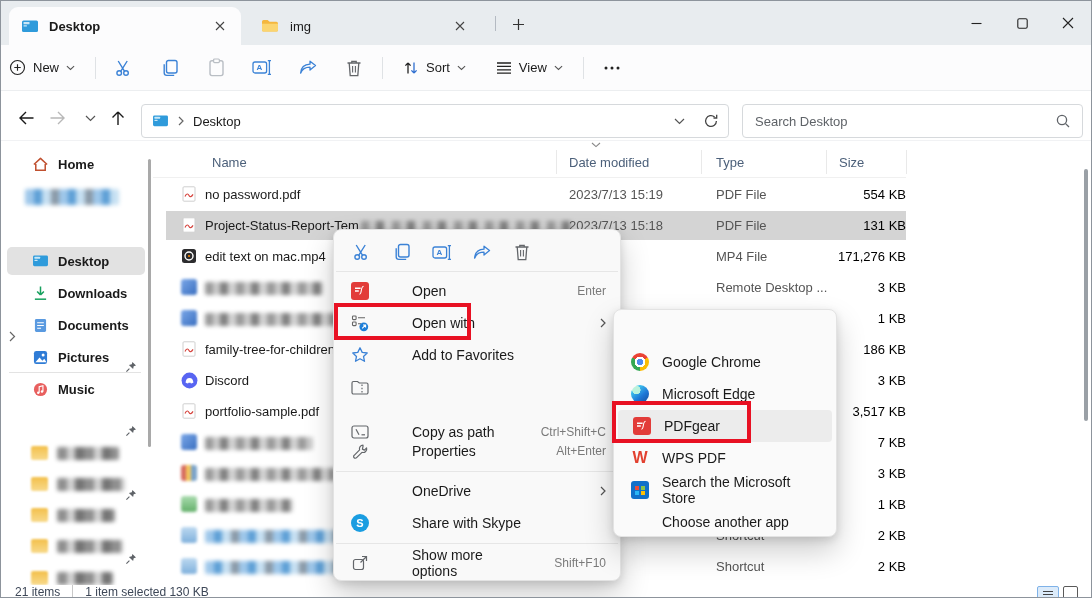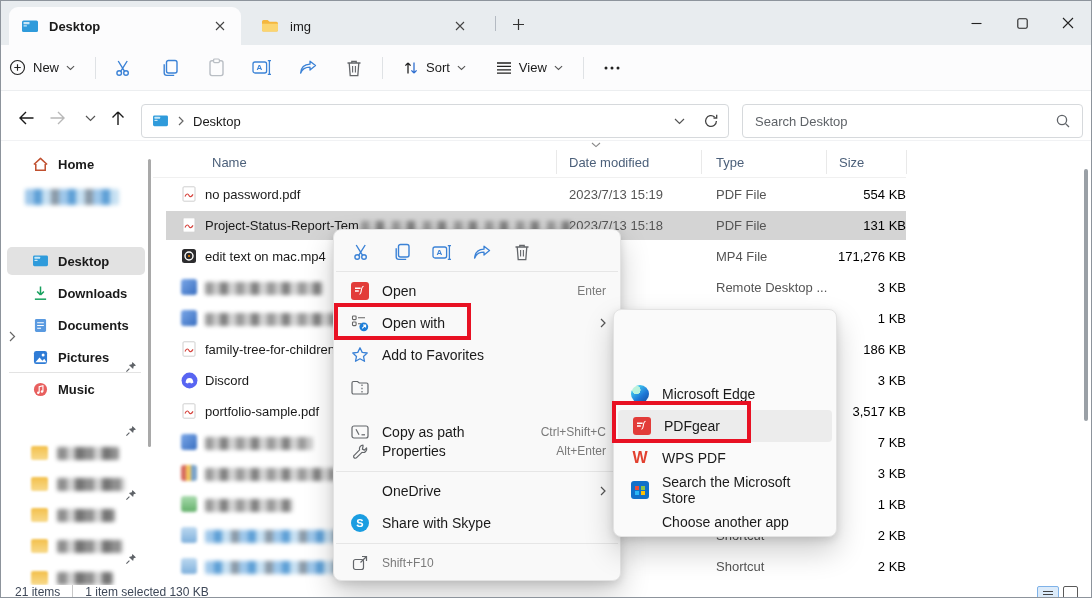--- a/index.html
+++ b/index.html
@@ -79,21 +79,21 @@
   .fldchip{width:17px;height:14px;border-radius:2px;filter:blur(1.2px);background:linear-gradient(#f3c04b,#f8da8c);}
 
   
   .ctxmenu{position:absolute;left:332px;top:228px;width:288px;height:352px;background:var(--menu_bg,#f9f9f9);
            border:1px solid #e3e3e3;border-radius:8px;z-index:20;
            box-shadow:0 14px 30px rgba(0,0,0,.20),0 3px 8px rgba(0,0,0,.12);}
   .cm-iconrow{position:absolute;top:4px;left:12px;height:36px;display:flex;align-items:center;gap:9px;}
   .cm-icbtn{width:31px;height:30px;display:flex;align-items:center;justify-content:center;border-radius:4px;}
   .cm-div{position:absolute;left:2px;right:2px;height:1px;background:#e6e6e6;}
   .cm-item{position:absolute;left:4px;right:4px;height:32px;display:flex;align-items:center;
-           border-radius:4px;padding:0 10px;font-size:14px;}
+           border-radius:4px;padding:0 10px;font-size:14px;gap:30px;}
   .cm-ic{width:24px;margin-right:10px;display:flex;justify-content:center;}
   .cm-ic.empty{width:24px;}
   .cm-label{flex:1;}
   .cm-short{font-size:12px;color:#7a7a7a;}
 
   
   .submenu{position:absolute;left:612px;top:308px;width:224px;height:228px;background:#fafafa;
            border:1px solid #e3e3e3;border-radius:8px;z-index:30;
            box-shadow:0 14px 30px rgba(0,0,0,.20),0 3px 8px rgba(0,0,0,.12);}
   .sm-item{position:absolute;left:4px;right:4px;height:32px;display:flex;align-items:center;
@@ -736,25 +736,32 @@
 
     <div class="cm-div" style="top:313px;"></div>
 
     <div class="cm-item" style="top:317px;">
       <span class="cm-ic">
         <svg width="16" height="16" viewBox="0 0 16 16">
             <rect x="1.5" y="4.5" width="10" height="10" rx="2" fill="none" stroke="#63666a" stroke-width="1.2"></rect>
             <path d="M8.5 7.5l5.5-5.5M14.5 6V1.5H10" stroke="#63666a" stroke-width="1.2" fill="none"></path>
           </svg>
       </span>
+      <span class="cm-label">Show more options</span>
       <span class="cm-short">Shift+F10</span>
     </div>
   </div>
 
   <div class="submenu">
+    <div class="sm-item" style="top:36px;">
+      <span class="sm-ic">
+          <span class="chrome-ball"></span>
+        </span>
+      <span class="cm-label">Google Chrome</span>
+    </div>
     <div class="sm-item" style="top:68px;">
       <span class="sm-ic">
           <span class="edge-ball"></span>
         </span>
       <span class="cm-label">Microsoft Edge</span>
     </div>
     <div class="sm-item hover" style="top:100px;padding-left:12px;">
       <span class="sm-ic">
         <svg width="18" height="18" viewBox="0 0 18 18">
             <rect width="18" height="18" rx="3" fill="#e23c39"></rect>

